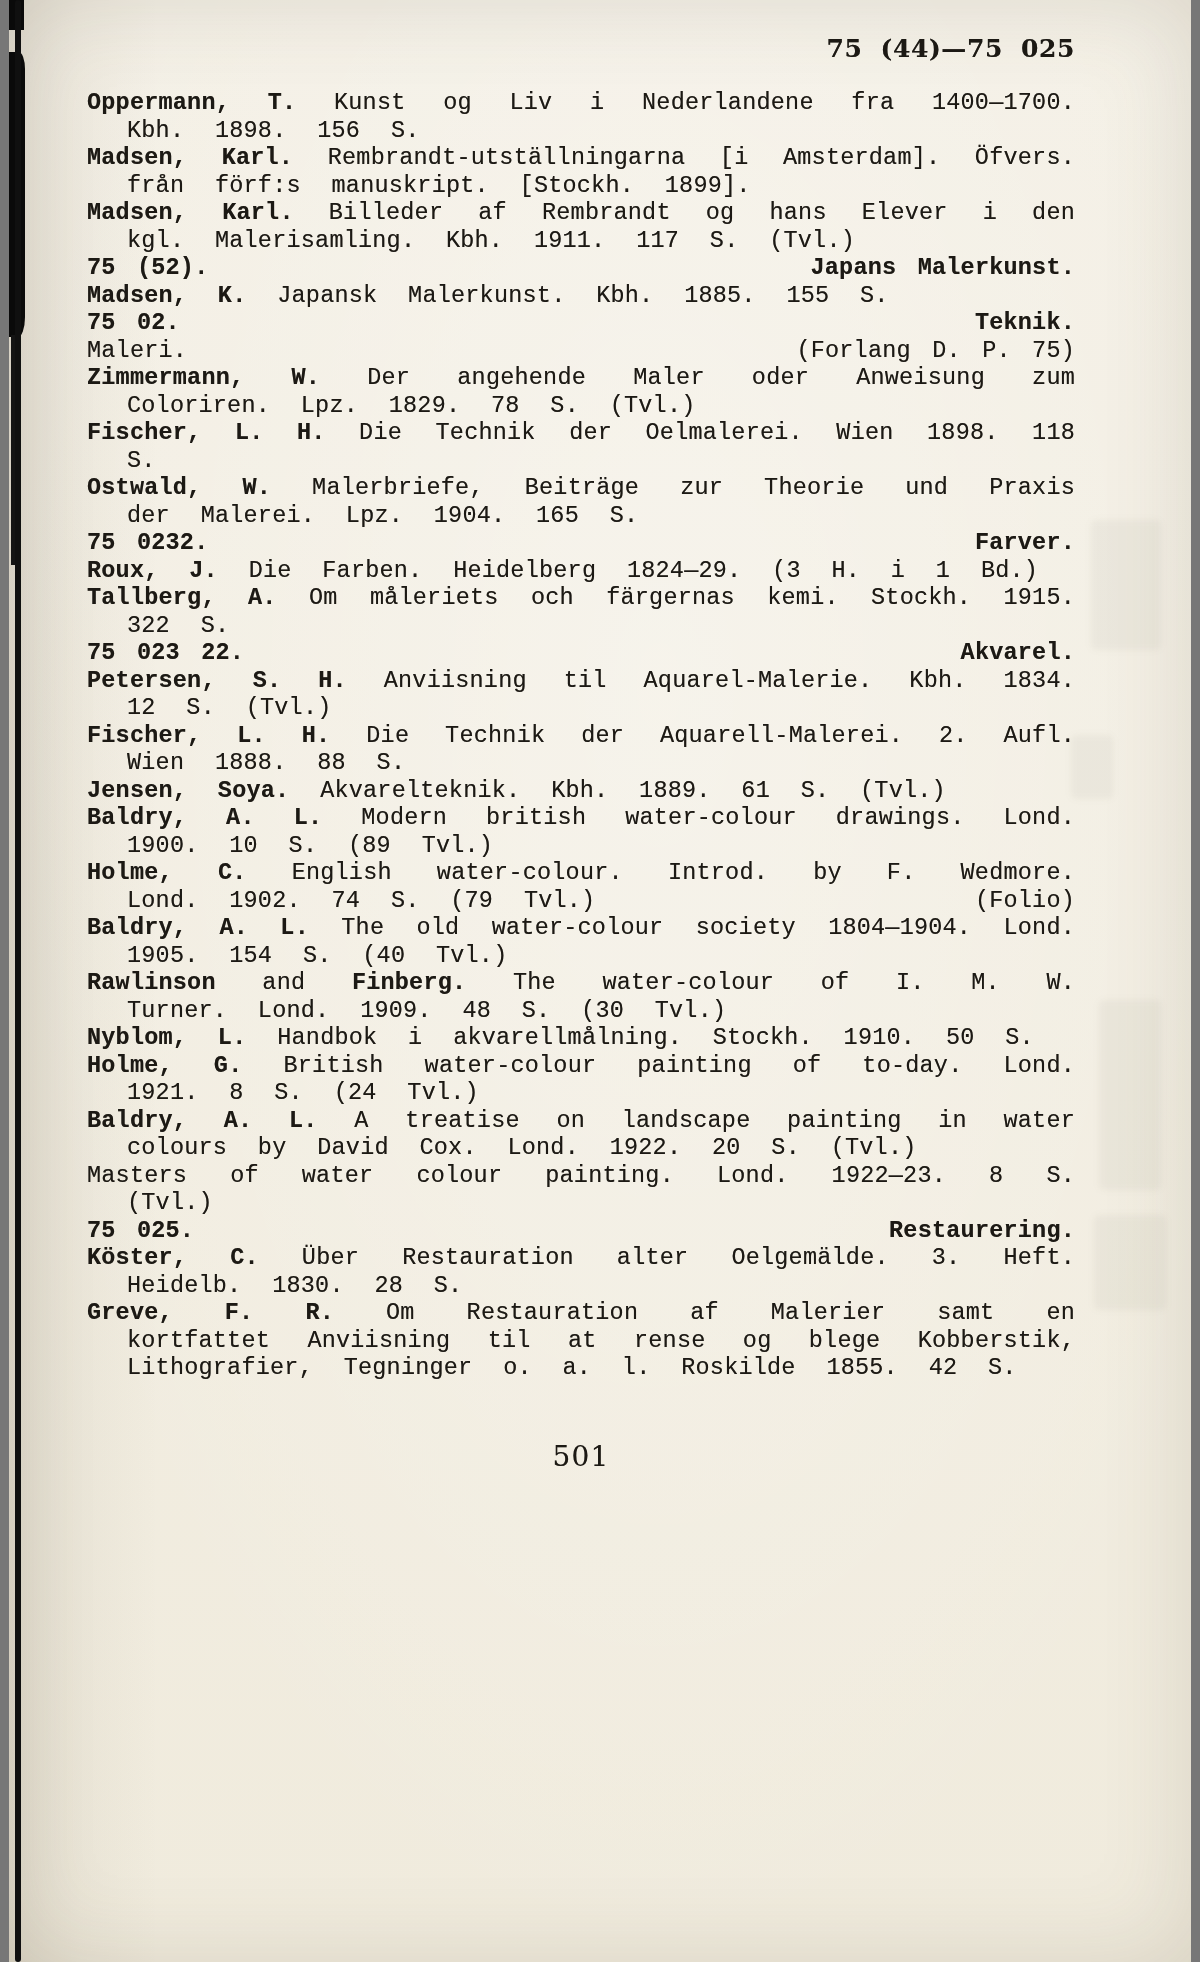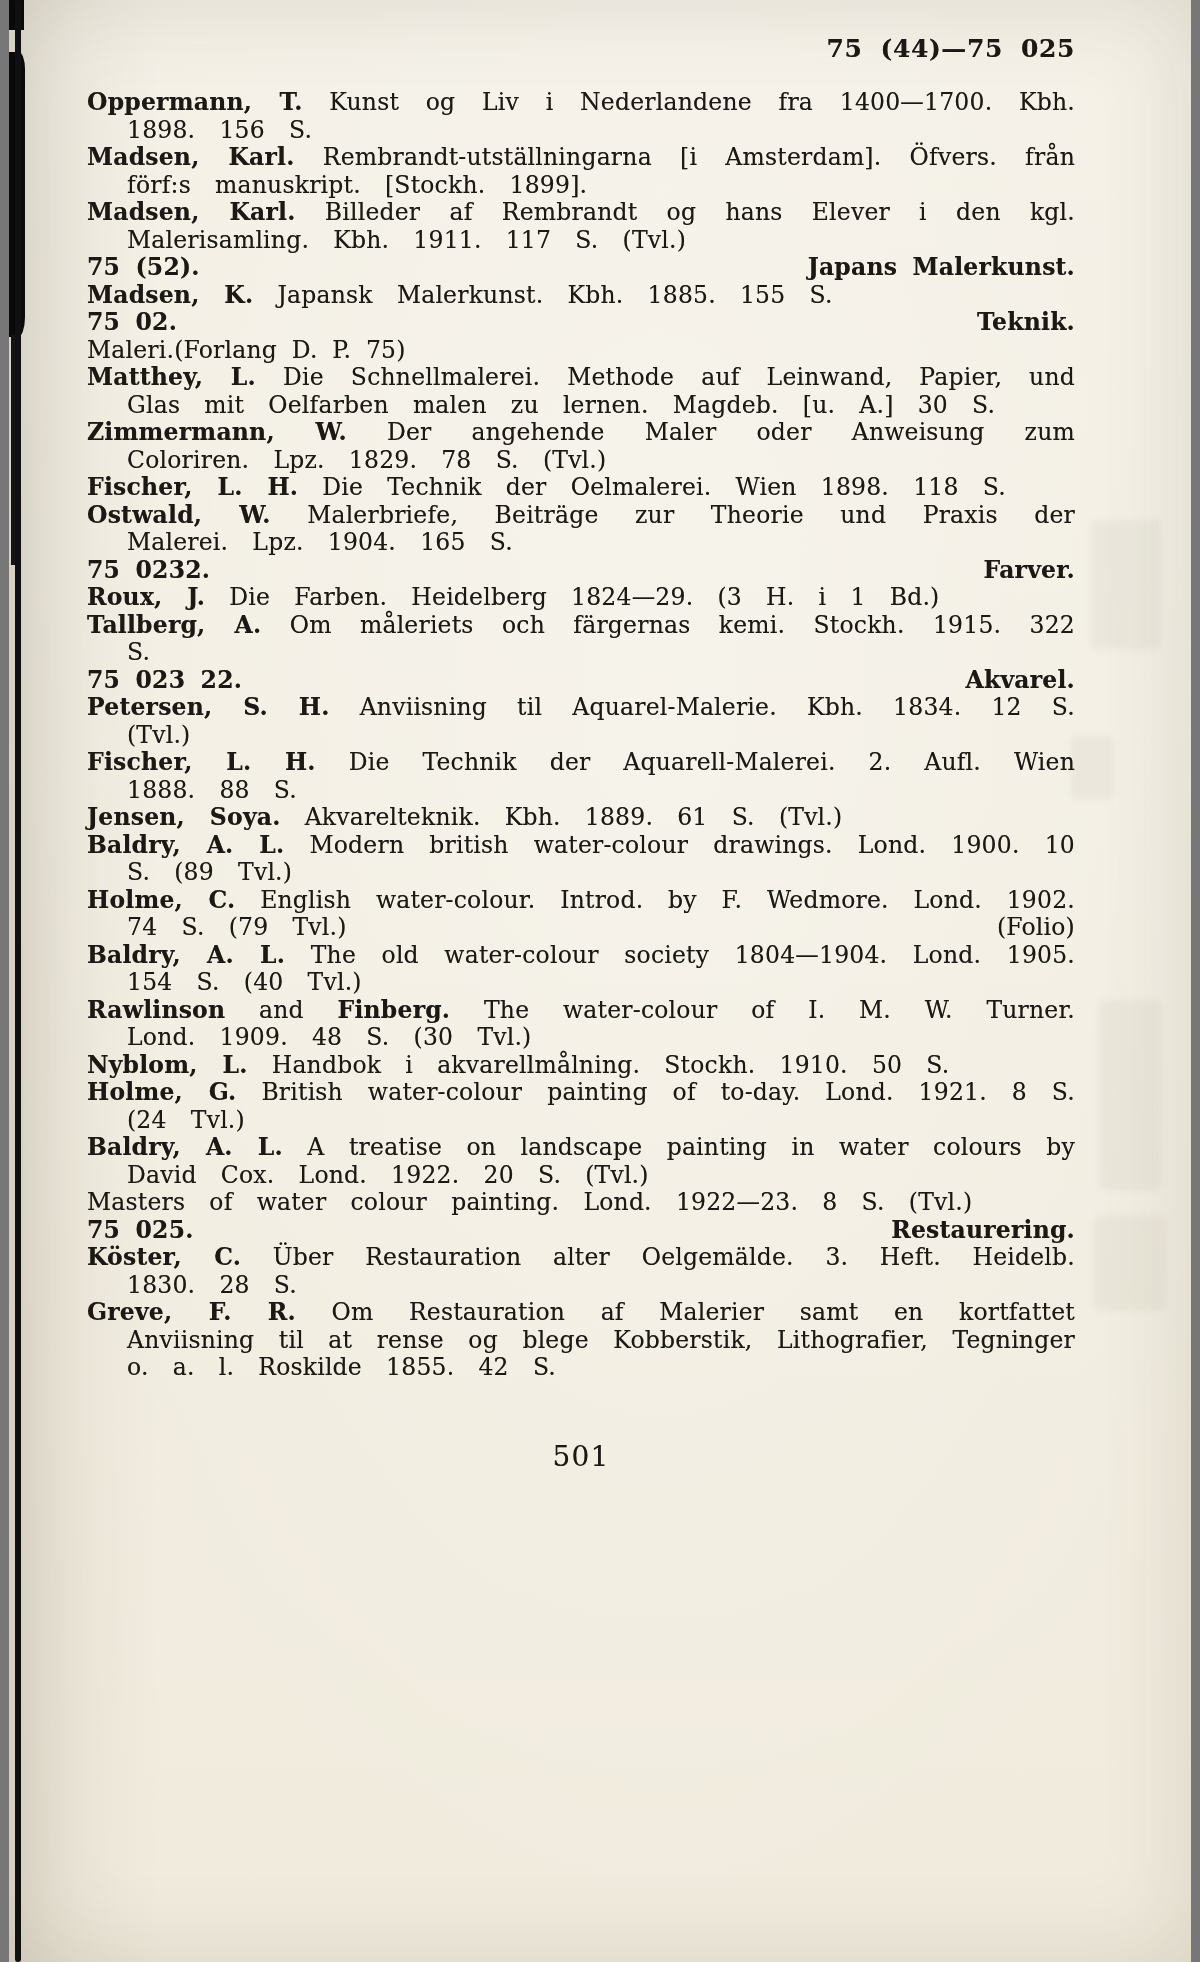--- a/index.html
+++ b/index.html
@@ -60,37 +60,38 @@
     text-shadow: 0 0 0.4px rgba(28,25,20,0.55);
   }
 
   .entries {
     margin-top: 26px;
     font-size: 23.5px;
     line-height: 27.5px;
     letter-spacing: 0.2px;
     word-spacing: 0.70em;
     text-shadow: 0 0 0.4px rgba(28,25,20,0.5);
+    font-family: Liberation Mono, monospace;
   }
 
   p.entry {
     margin: 0;
     padding-left: 40px;
     text-indent: -40px;
     text-align: justify;
   }
   .b { font-weight: 700; }
   .tail { float: right; font-weight: 400; }
 
   .headline {
     display: flex; justify-content: space-between;
     font-weight: 700; word-spacing: 0.3em; text-align: right;
   }
   .rowline {
-    display: flex; 
+    display: flex; justify-content: space-between;
     word-spacing: 0.3em;
   }
 
   .footer {
     position: absolute; top: 1440px; left: 78px; width: 988px;
     text-align: center; font-size: 28px; letter-spacing: 1.2px;
     text-shadow: 0 0 0.4px rgba(28,25,20,0.5);
   }
 </style>
 </head>
@@ -121,21 +122,20 @@
         </div>
         <p class="entry"><span class="b">Madsen, K.</span><span class="r"> Japansk Malerkunst. Kbh. 1885. 155 S.</span></p>
         <div class="headline">
           <span>75 02.</span>
           <span>Teknik.</span>
         </div>
         <div class="rowline">
           <span>Maleri.</span>
           <span>(Forlang D. P. 75)</span>
         </div>
-        <p class="entry"><span class="b">Matthey, L.</span><span class="r"> Die Schnellmalerei. Methode auf Leinwand, Papier, und Glas mit Oelfarben malen zu lernen. Magdeb. [u. A.] 30 S.</span></p>
         <p class="entry"><span class="b">Zimmermann, W.</span><span class="r"> Der angehende Maler oder Anweisung zum Coloriren. Lpz. 1829. 78 S. (Tvl.)</span></p>
         <p class="entry"><span class="b">Fischer, L. H.</span><span class="r"> Die Technik der Oelmalerei. Wien 1898. 118 S.</span></p>
         <p class="entry"><span class="b">Ostwald, W.</span><span class="r"> Malerbriefe, Beiträge zur Theorie und Praxis der Malerei. Lpz. 1904. 165 S.</span></p>
         <div class="headline">
           <span>75 0232.</span>
           <span>Farver.</span>
         </div>
         <p class="entry"><span class="b">Roux, J.</span><span class="r"> Die Farben. Heidelberg 1824—29. (3 H. i 1 Bd.)</span></p>
         <p class="entry"><span class="b">Tallberg, A.</span><span class="r"> Om måleriets och färgernas kemi. Stockh. 1915. 322 S.</span></p>
         <div class="headline">

